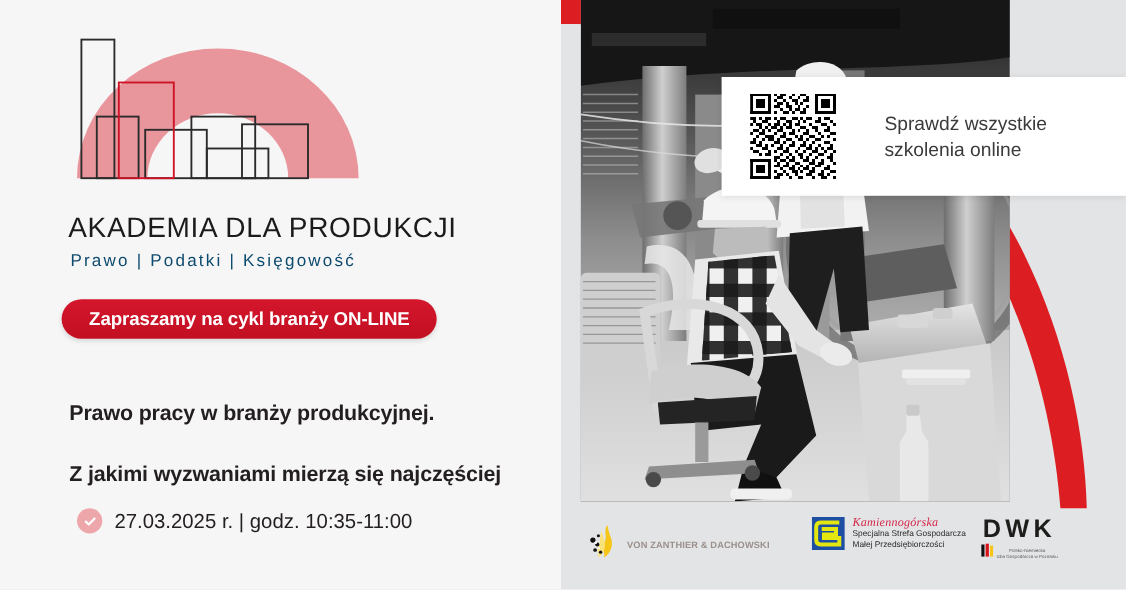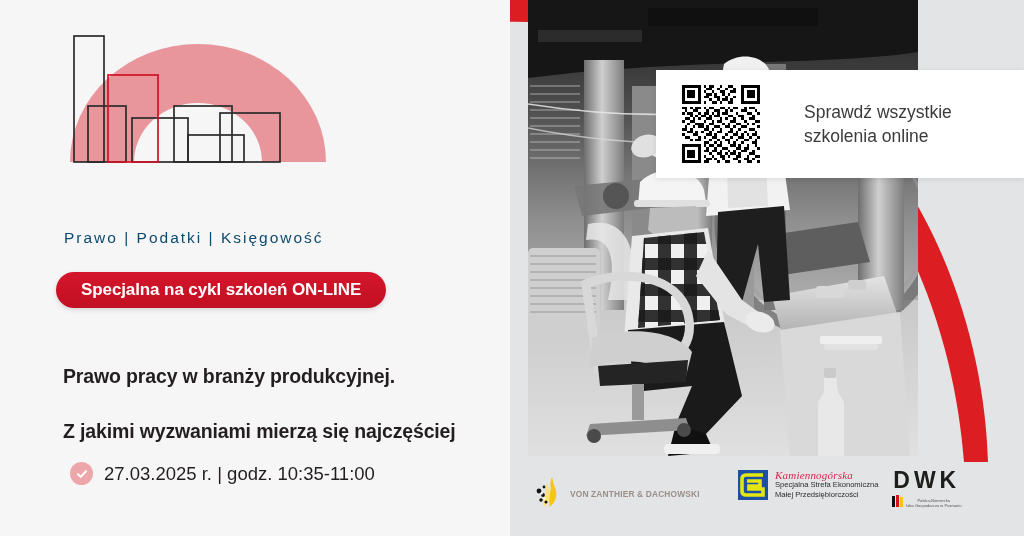--- a/index.html
+++ b/index.html
@@ -210,24 +210,25 @@
           <rect x="26" y="76" width="38" height="56"></rect>
           <rect x="70" y="88" width="56" height="44"></rect>
           <rect x="112" y="76" width="58" height="56"></rect>
           <rect x="126" y="105" width="56" height="27"></rect>
           <rect x="158" y="83" width="60" height="49"></rect>
         </g>
         <rect x="46" y="45" width="50" height="87" fill="none" stroke="#cf1225" stroke-width="1.7"></rect>
       </svg>
     </div>
 
+    <div id="brand-name">AKADEMIA DLA PRODUKCJI</div>
     <div id="brand-tagline">Prawo  |  Podatki  |  Księgowość</div>
 
     <div id="invite-pill">
-      <span id="invite-pill-label">Specjalna na cykl szkoleń ON-LINE</span>
+      <span id="invite-pill-label">Zapraszamy na cykl branży ON-LINE</span>
     </div>
 
     <div id="headline">
       <div class="hl-line">Prawo pracy w branży produkcyjnej.</div>
       <div class="hl-line">Z jakimi wyzwaniami mierzą się najczęściej</div>
     </div>
 
     <div id="date-row">
       <span id="date-check-icon">
         <svg width="14" height="14" viewBox="0 0 14 14" xmlns="http://www.w3.org/2000/svg">
@@ -638,21 +639,21 @@
 
       <div class="footer-logo" id="logo-ksse">
         <span id="logo-ksse-mark">
           <svg viewBox="0 0 30 30" xmlns="http://www.w3.org/2000/svg">
             <rect width="30" height="30" fill="#1f4fa3"></rect>
             <path d="M25 5 H8 C5 5 4 7 4 9 V21 C4 23 5 25 8 25 H25 V19 H11 V16 H22 V11 H9" fill="none" stroke="#e3e60f" stroke-width="3.6"></path>
           </svg>
         </span>
         <span id="logo-ksse-text">
           <div id="logo-ksse-script">Kamiennogórska</div>
-          <div class="ksse-line">Specjalna Strefa Ekonomiczna</div>
+          <div class="ksse-line">Specjalna Strefa Gospodarcza</div>
           <div class="ksse-line">Małej Przedsiębiorczości</div>
         </span>
       </div>
 
       <div class="footer-logo" id="logo-dwk">
         <span style="display:block">
           <span id="logo-dwk-name" style="display:block">DWK</span>
           <span id="logo-dwk-sub">
             <span>
               <svg width="11" height="13" viewBox="0 0 11 13" xmlns="http://www.w3.org/2000/svg">

